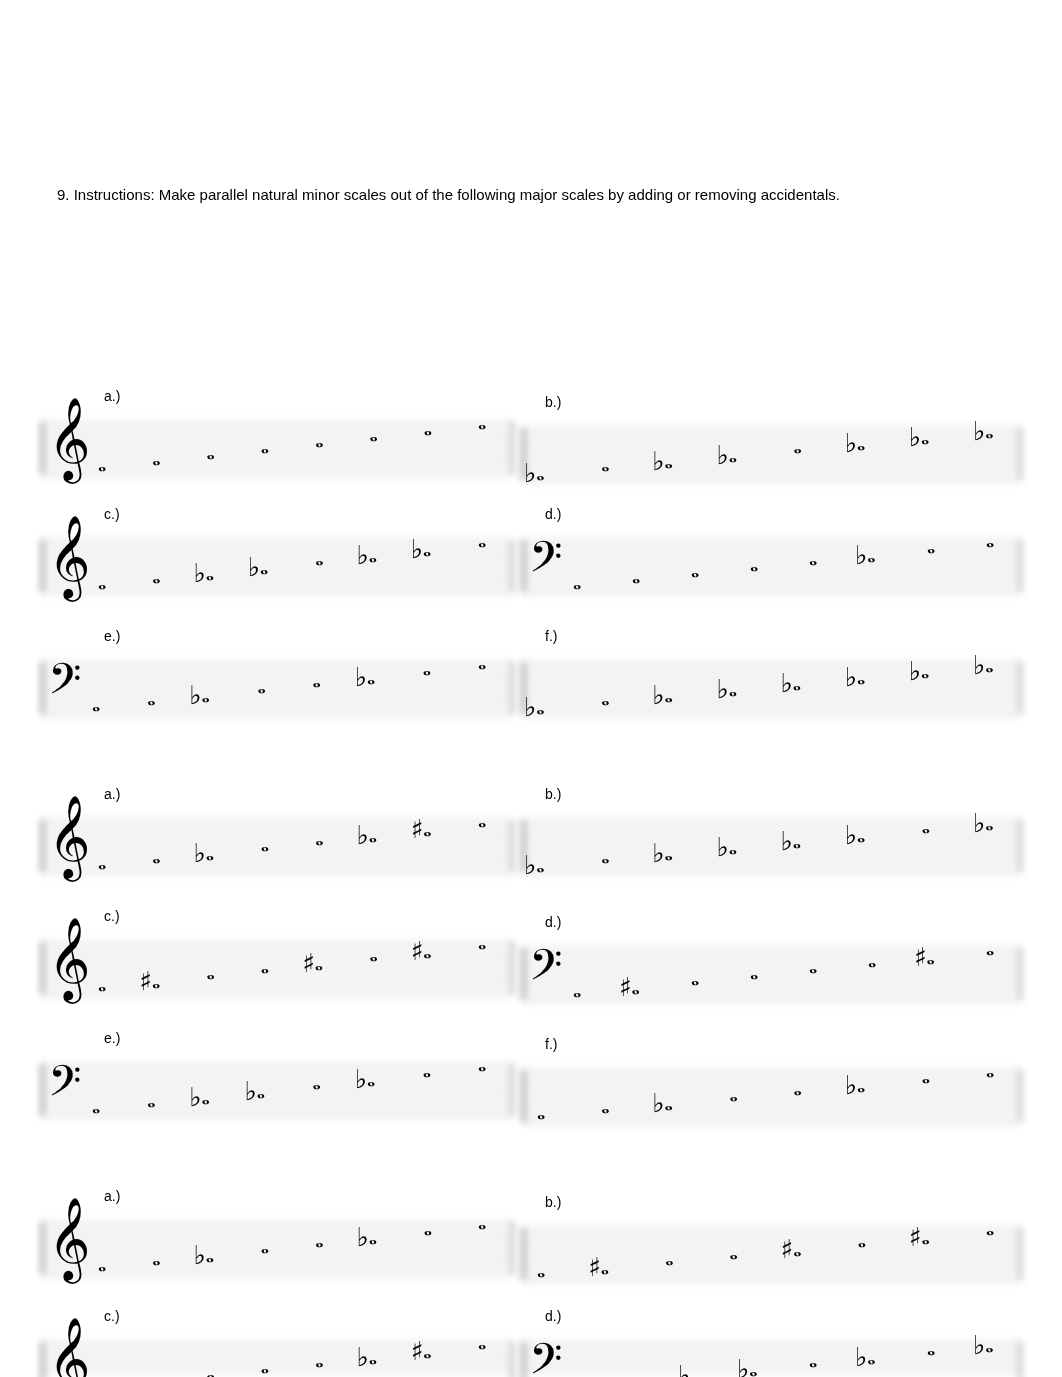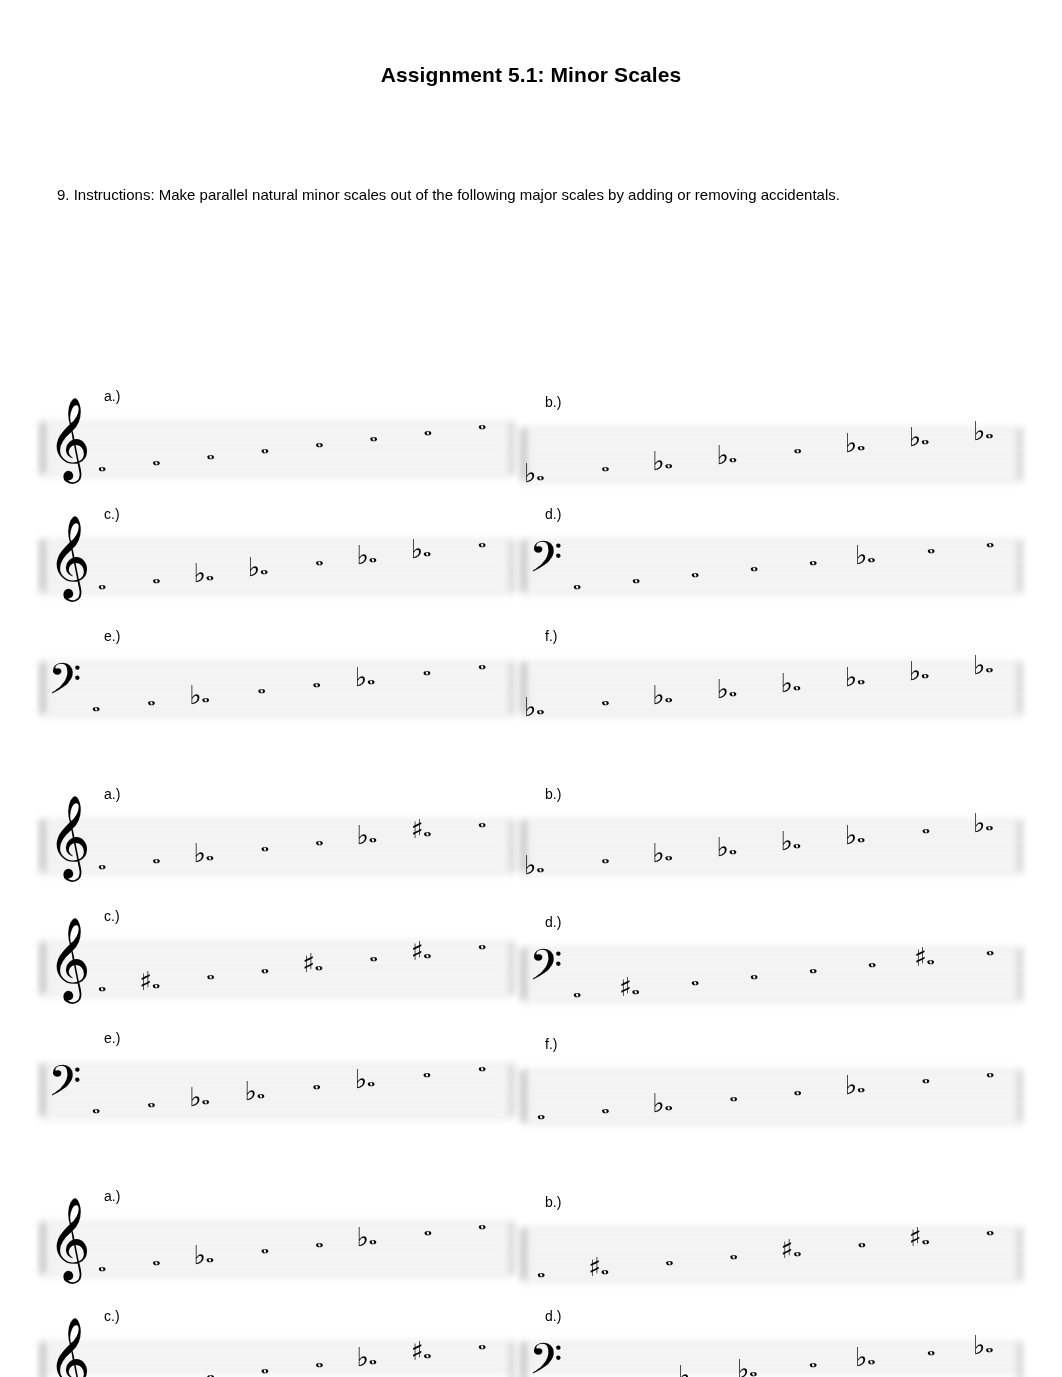--- a/index.html
+++ b/index.html
@@ -132,21 +132,20 @@
     margin-right: 0px;
   }
   .note .head {
     font-size: 21px;
   }
 </style>
 </head>
 <body>
 
 <div id="title-block">
-  <div class="doc-title">Assignment 5.1: Minor Scales</div>
 </div>
 
 <div id="instructions">9. Instructions: Make parallel natural minor scales out of the following major scales by adding or removing accidentals.</div>
 
 <div id="staff-area">
     <div class="system" style="left: 42px; top: 388px; width: 470px;">
       <div class="ex-label" style="left: 62px;">a.)</div>
       <div class="staff-wrap">
         <div class="staff-lines">
           <i></i>

